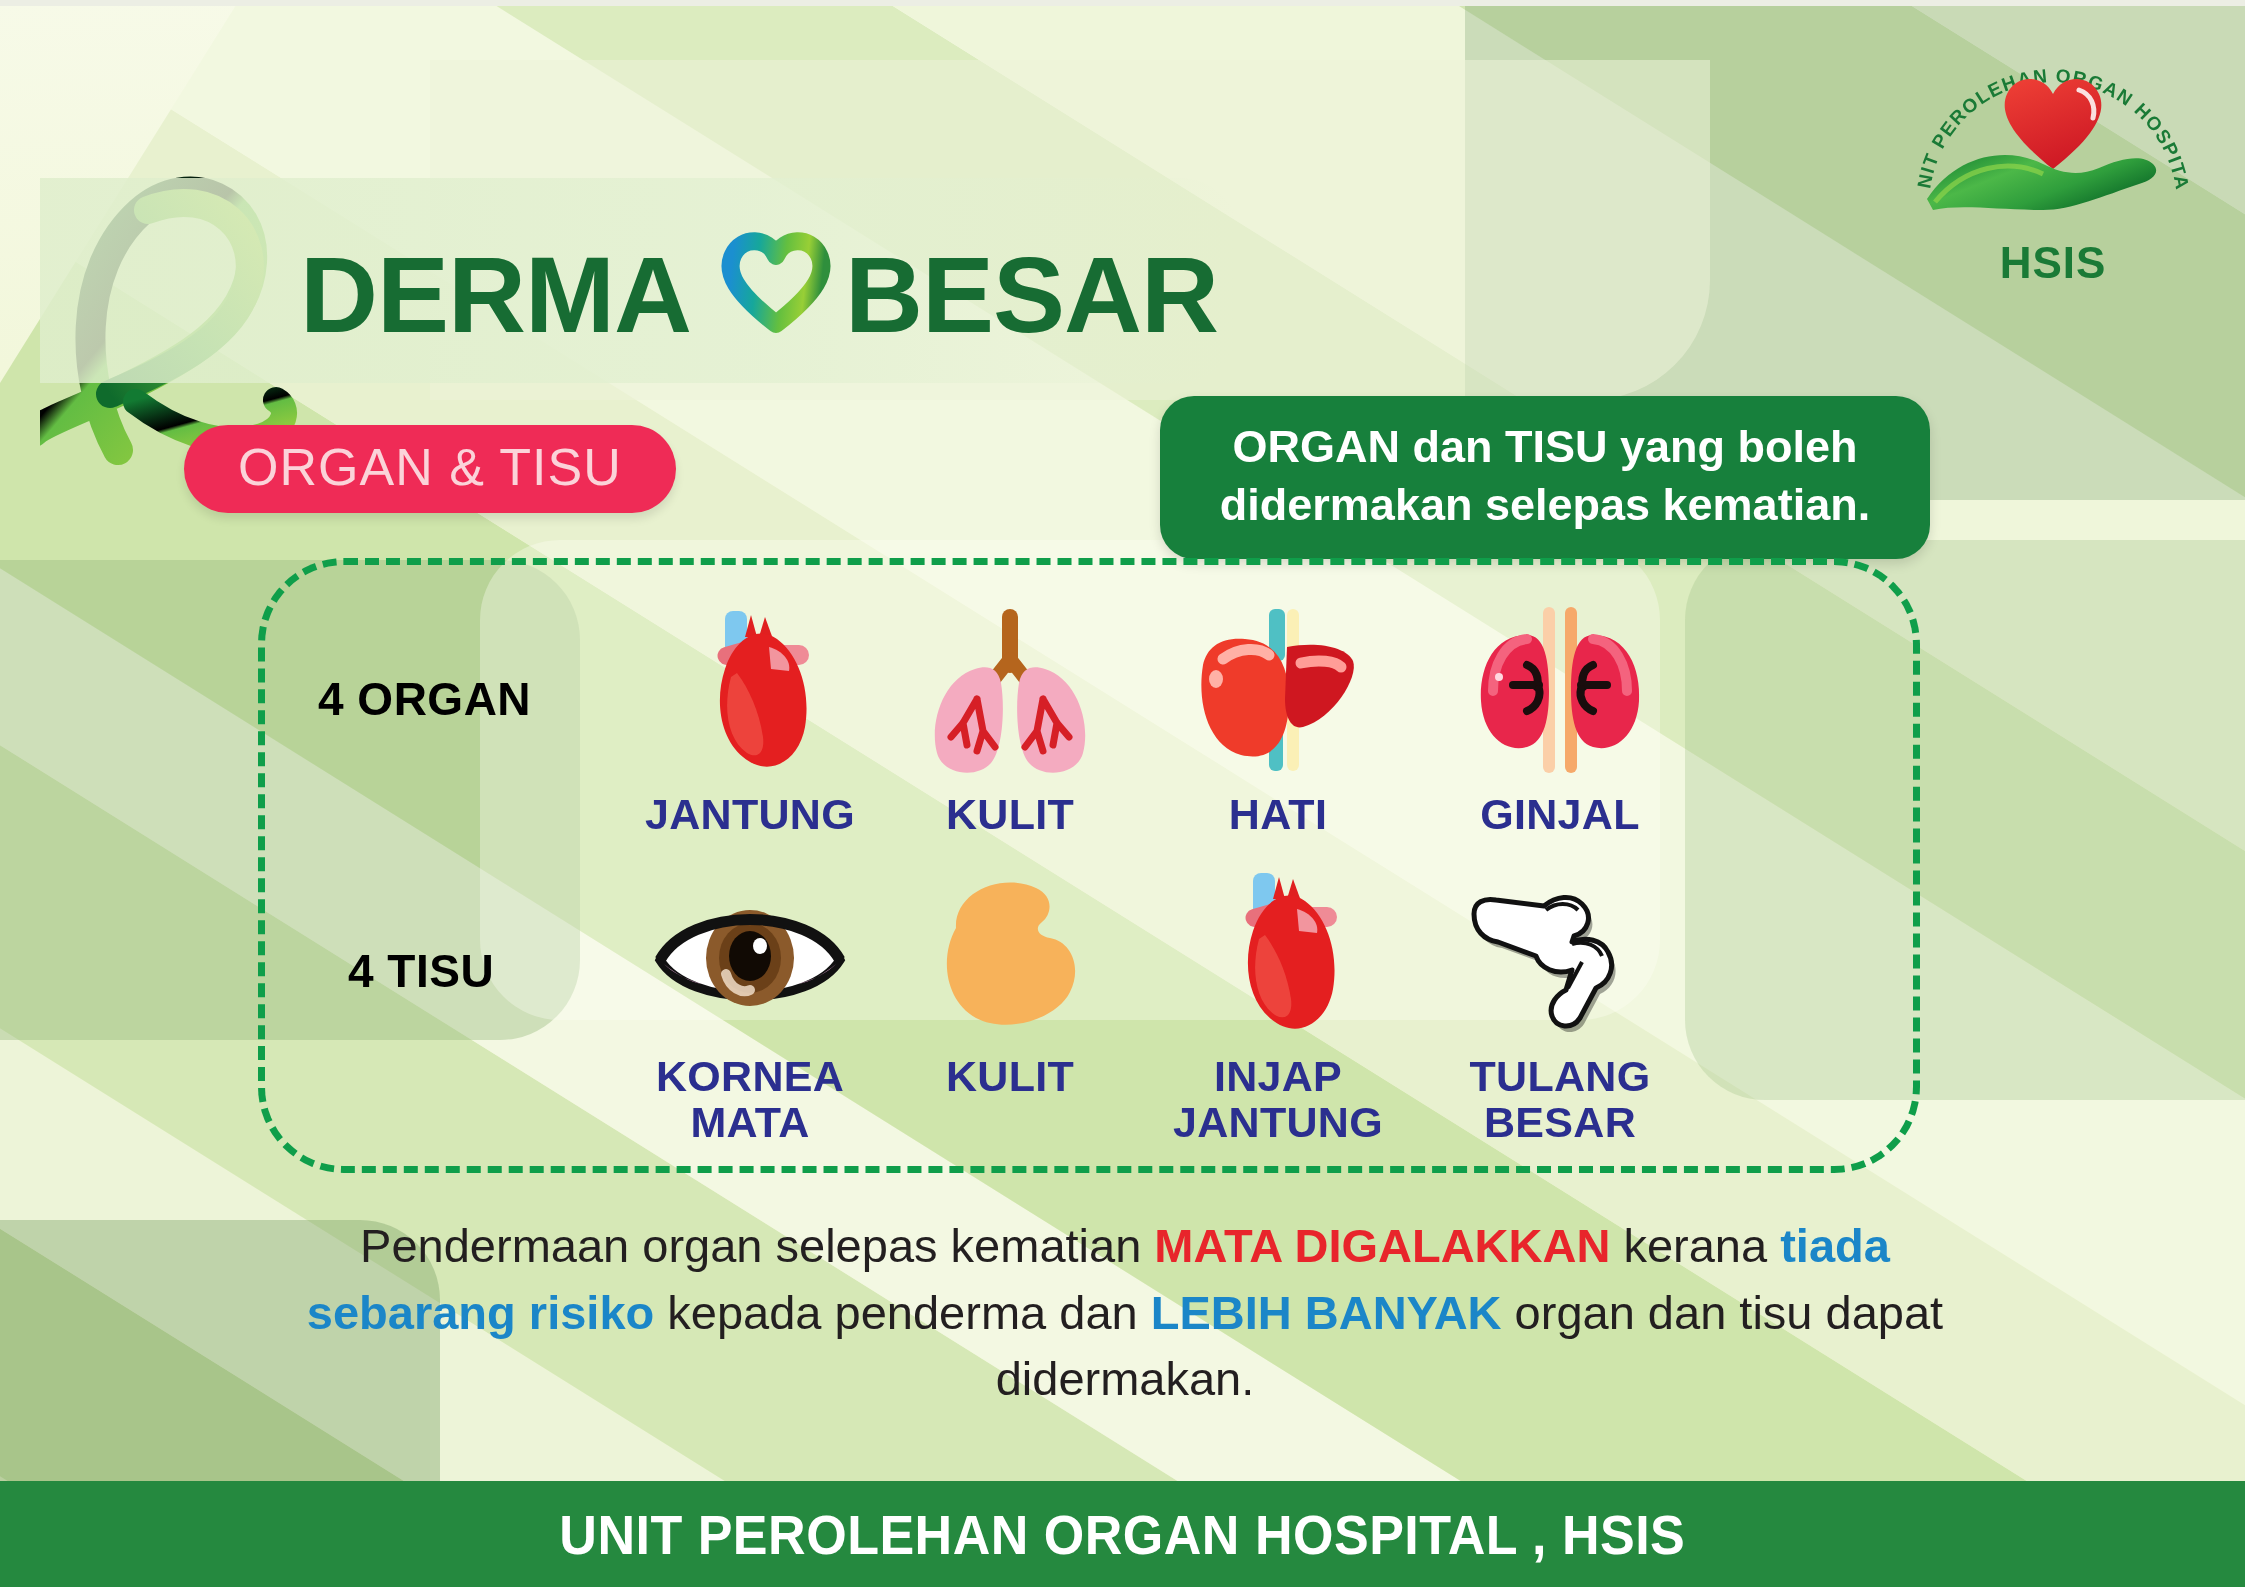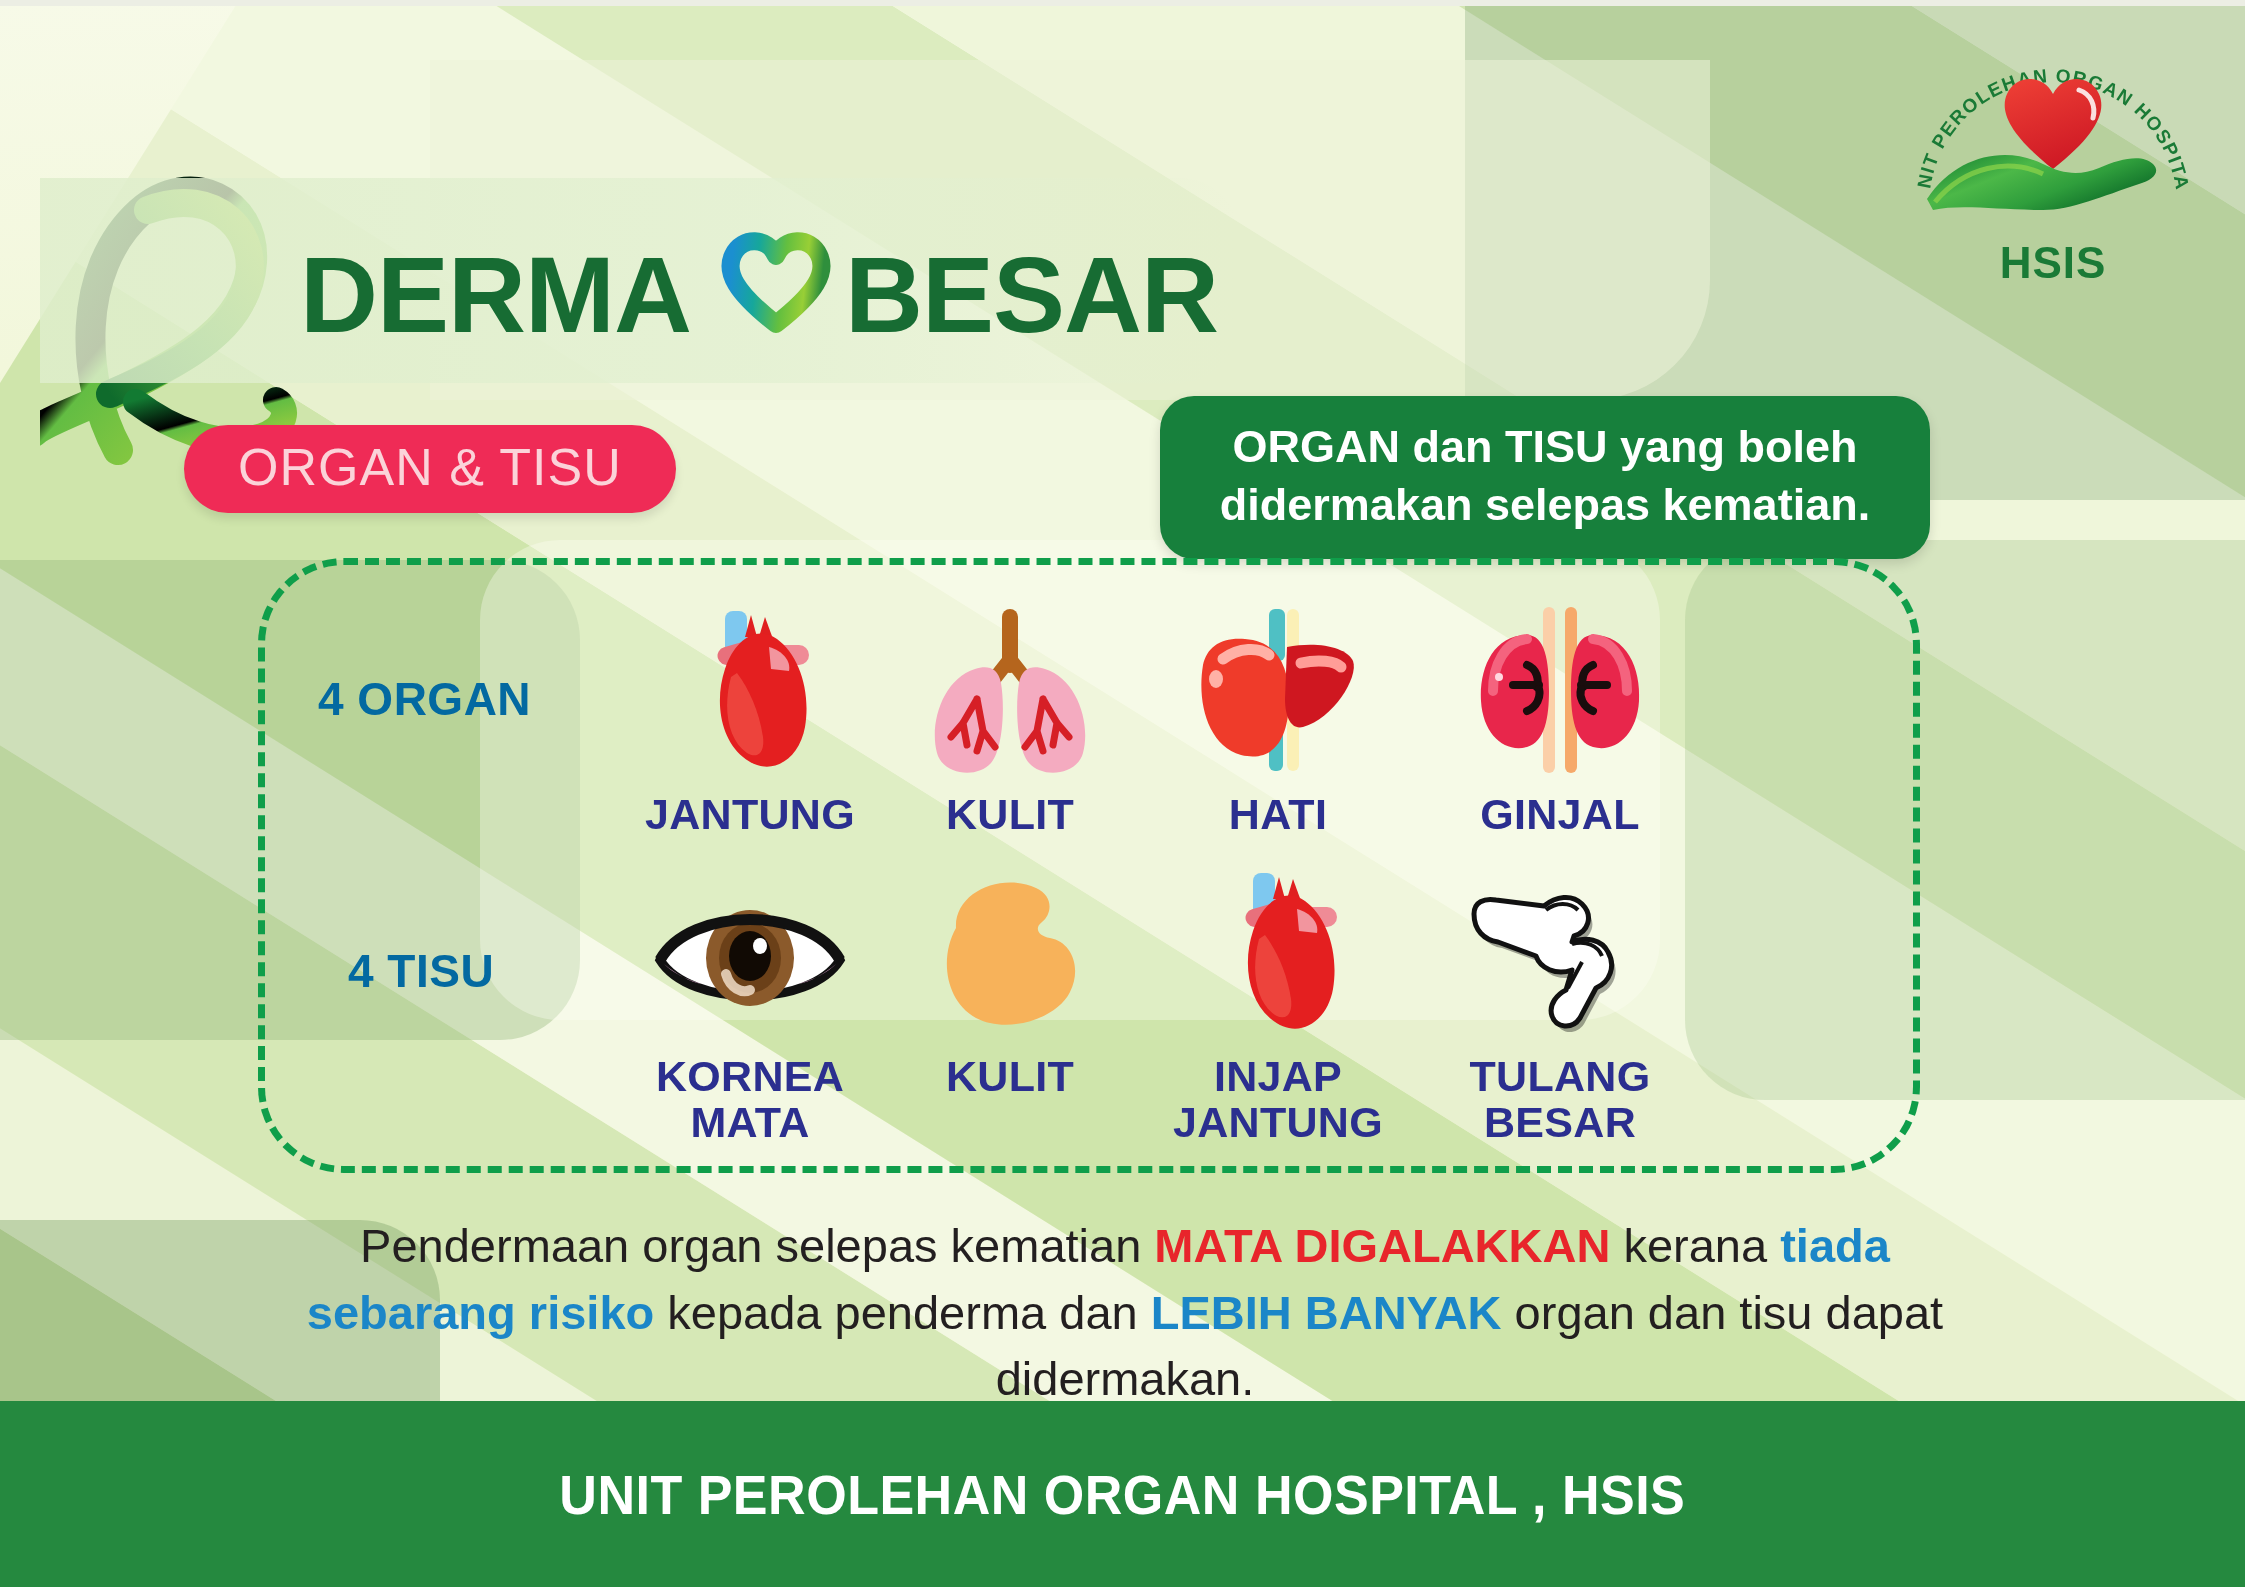--- a/index.html
+++ b/index.html
@@ -101,21 +101,21 @@
   .panel {
     position:absolute; left:258px; top:558px;
     width:1662px; height:615px;
     border:7px dashed #0f9e4a;
     border-radius:86px;
   }
 
   .row-label {
     position:absolute;
     font-size:46px; font-weight:bold;
-    color:#0369a1;
+    color:#000000;
     letter-spacing:.5px;
     white-space:nowrap;
   }
 
   .cell {
     position:absolute;
     width:300px;
     text-align:center;
   }
   .cell .art {
@@ -140,21 +140,21 @@
     line-height:1.42;
     color:#231f20;
     font-family:"Liberation Sans", sans-serif;
   }
   .para .red  { color:#e8252b; font-weight:bold; }
   .para .blue { color:#1b86c8; font-weight:bold; }
 
   
   .footer {
     position:absolute; left:0; bottom:0;
-    width:100%; height:186px;
+    width:100%; height:106px;
     background:#25893f;
     display:flex; align-items:center; justify-content:center;
   }
   .footer-text {
     color:#ffffff;
     font-size:56px; font-weight:bold;
     letter-spacing:.5px;
     transform:scaleX(.93);
   }
 </style>

